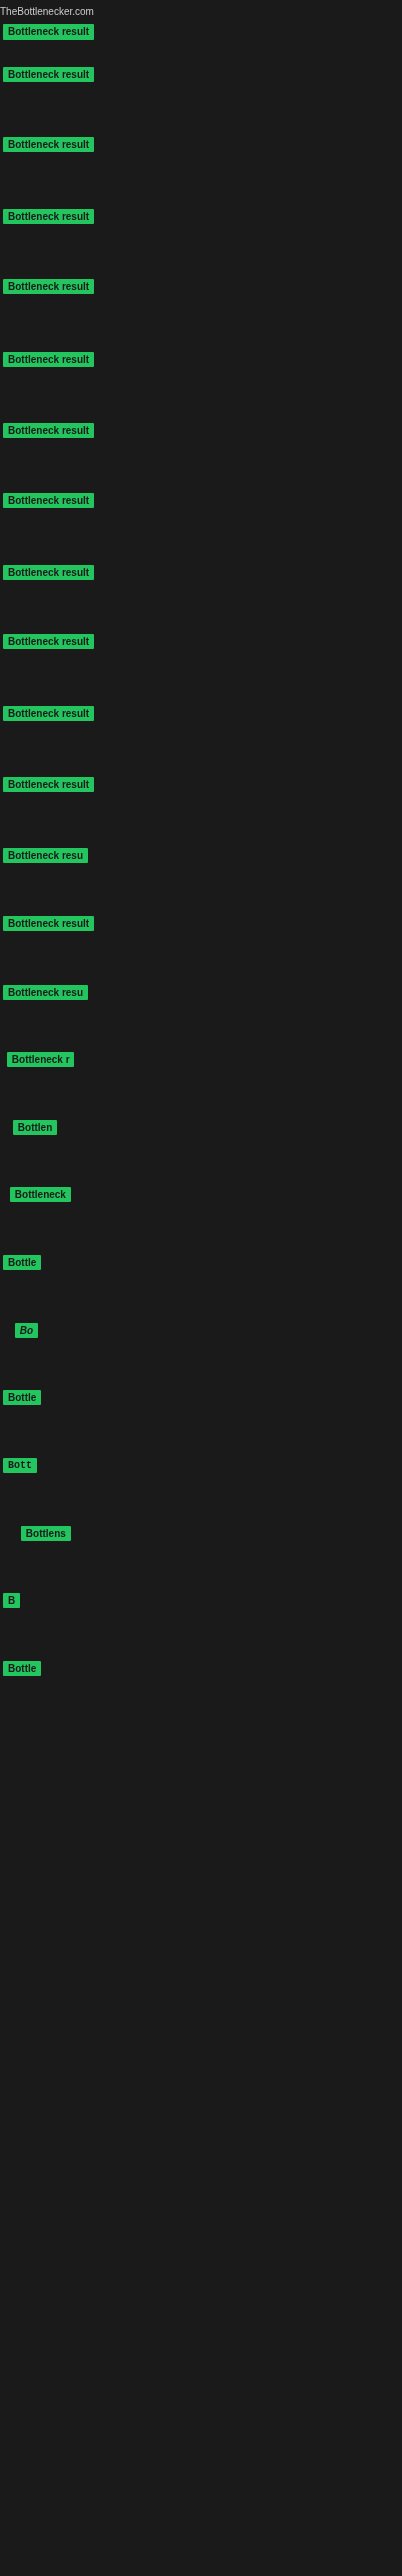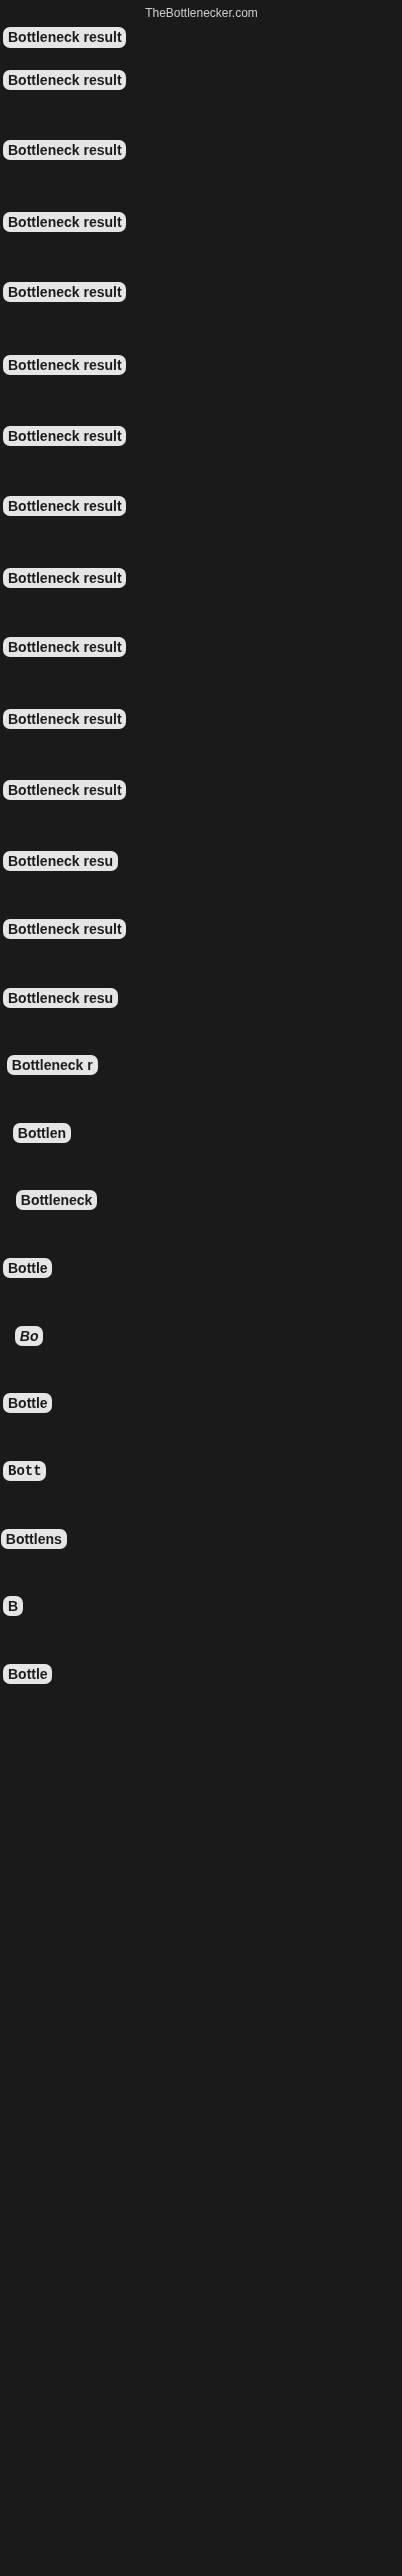--- a/index.html
+++ b/index.html
@@ -10,35 +10,35 @@
 
     body {
       background-color: #1a1a1a;
       width: 403px;
       min-height: 2576px;
       font-family: Arial, sans-serif;
       position: relative;
     }
 
     .site-header {
-      text-align: center;
+      text-align: left;
       padding: 6.4px 0 3.2px 0;
       color: #cccccc;
-      font-size: 12px;
+      font-size: 10px;
       font-weight: normal;
     }
 
     .bottleneck-badge {
       display: inline-block;
-      background-color: #e5e5e5;
+      background-color: #22c55e;
       color: #1a1a1a;
-      font-size: 14px;
+      font-size: 10px;
       font-weight: bold;
       padding: 2.4px 4.8px;
-      border-radius: 7px;
+      border-radius: 1px;
       white-space: nowrap;
       overflow: hidden;
     }
 
     .result-item {
       position: absolute;
       left: 0;
     }
   </style>
 </head>
@@ -57,22 +57,22 @@
     <div class="result-item" style="top: 472px; left: 3.2px;"><span class="bottleneck-badge">Bottleneck result</span></div>
     <div class="result-item" style="top: 544px; left: 3.2px;"><span class="bottleneck-badge">Bottleneck result</span></div>
     <div class="result-item" style="top: 613px; left: 3.2px;"><span class="bottleneck-badge">Bottleneck result</span></div>
     <div class="result-item" style="top: 685px; left: 3.2px;"><span class="bottleneck-badge">Bottleneck result</span></div>
     <div class="result-item" style="top: 756px; left: 3.2px;"><span class="bottleneck-badge">Bottleneck result</span></div>
     <div class="result-item" style="top: 827px; left: 3.2px;"><span class="bottleneck-badge">Bottleneck resu</span></div>
     <div class="result-item" style="top: 895px; left: 3.2px;"><span class="bottleneck-badge">Bottleneck result</span></div>
     <div class="result-item" style="top: 964px; left: 3.2px;"><span class="bottleneck-badge">Bottleneck resu</span></div>
     <div class="result-item" style="top: 1031px; left: 7px;"><span class="bottleneck-badge">Bottleneck r</span></div>
     <div class="result-item" style="top: 1099px; left: 13px;"><span class="bottleneck-badge">Bottlen</span></div>
-    <div class="result-item" style="top: 1166px; left: 16px;"><span class="bottleneck-badge">Bottleneck</span></div>
+    <div class="result-item" style="top: 1166px; left: 10px;"><span class="bottleneck-badge">Bottleneck</span></div>
     <div class="result-item" style="top: 1234px; left: 3.2px;"><span class="bottleneck-badge">Bottle</span></div>
     <div class="result-item" style="top: 1302px; left: 15px; font-style: italic;"><span class="bottleneck-badge">Bo</span></div>
     <div class="result-item" style="top: 1369px; left: 3.2px;"><span class="bottleneck-badge">Bottle</span></div>
     <div class="result-item" style="top: 1437px; left: 3.2px; font-family: Liberation Mono, monospace;"><span class="bottleneck-badge">Bott</span></div>
-    <div class="result-item" style="top: 1505px; left: 1px;"><span class="bottleneck-badge">Bottlens</span></div>
+    <div class="result-item" style="top: 1505px; left: 21px;"><span class="bottleneck-badge">Bottlens</span></div>
     <div class="result-item" style="top: 1572px; left: 3.2px;"><span class="bottleneck-badge">B</span></div>
     <div class="result-item" style="top: 1640px; left: 3.2px;"><span class="bottleneck-badge">Bottle</span></div>
   </div>
 
 
 </body></html>

